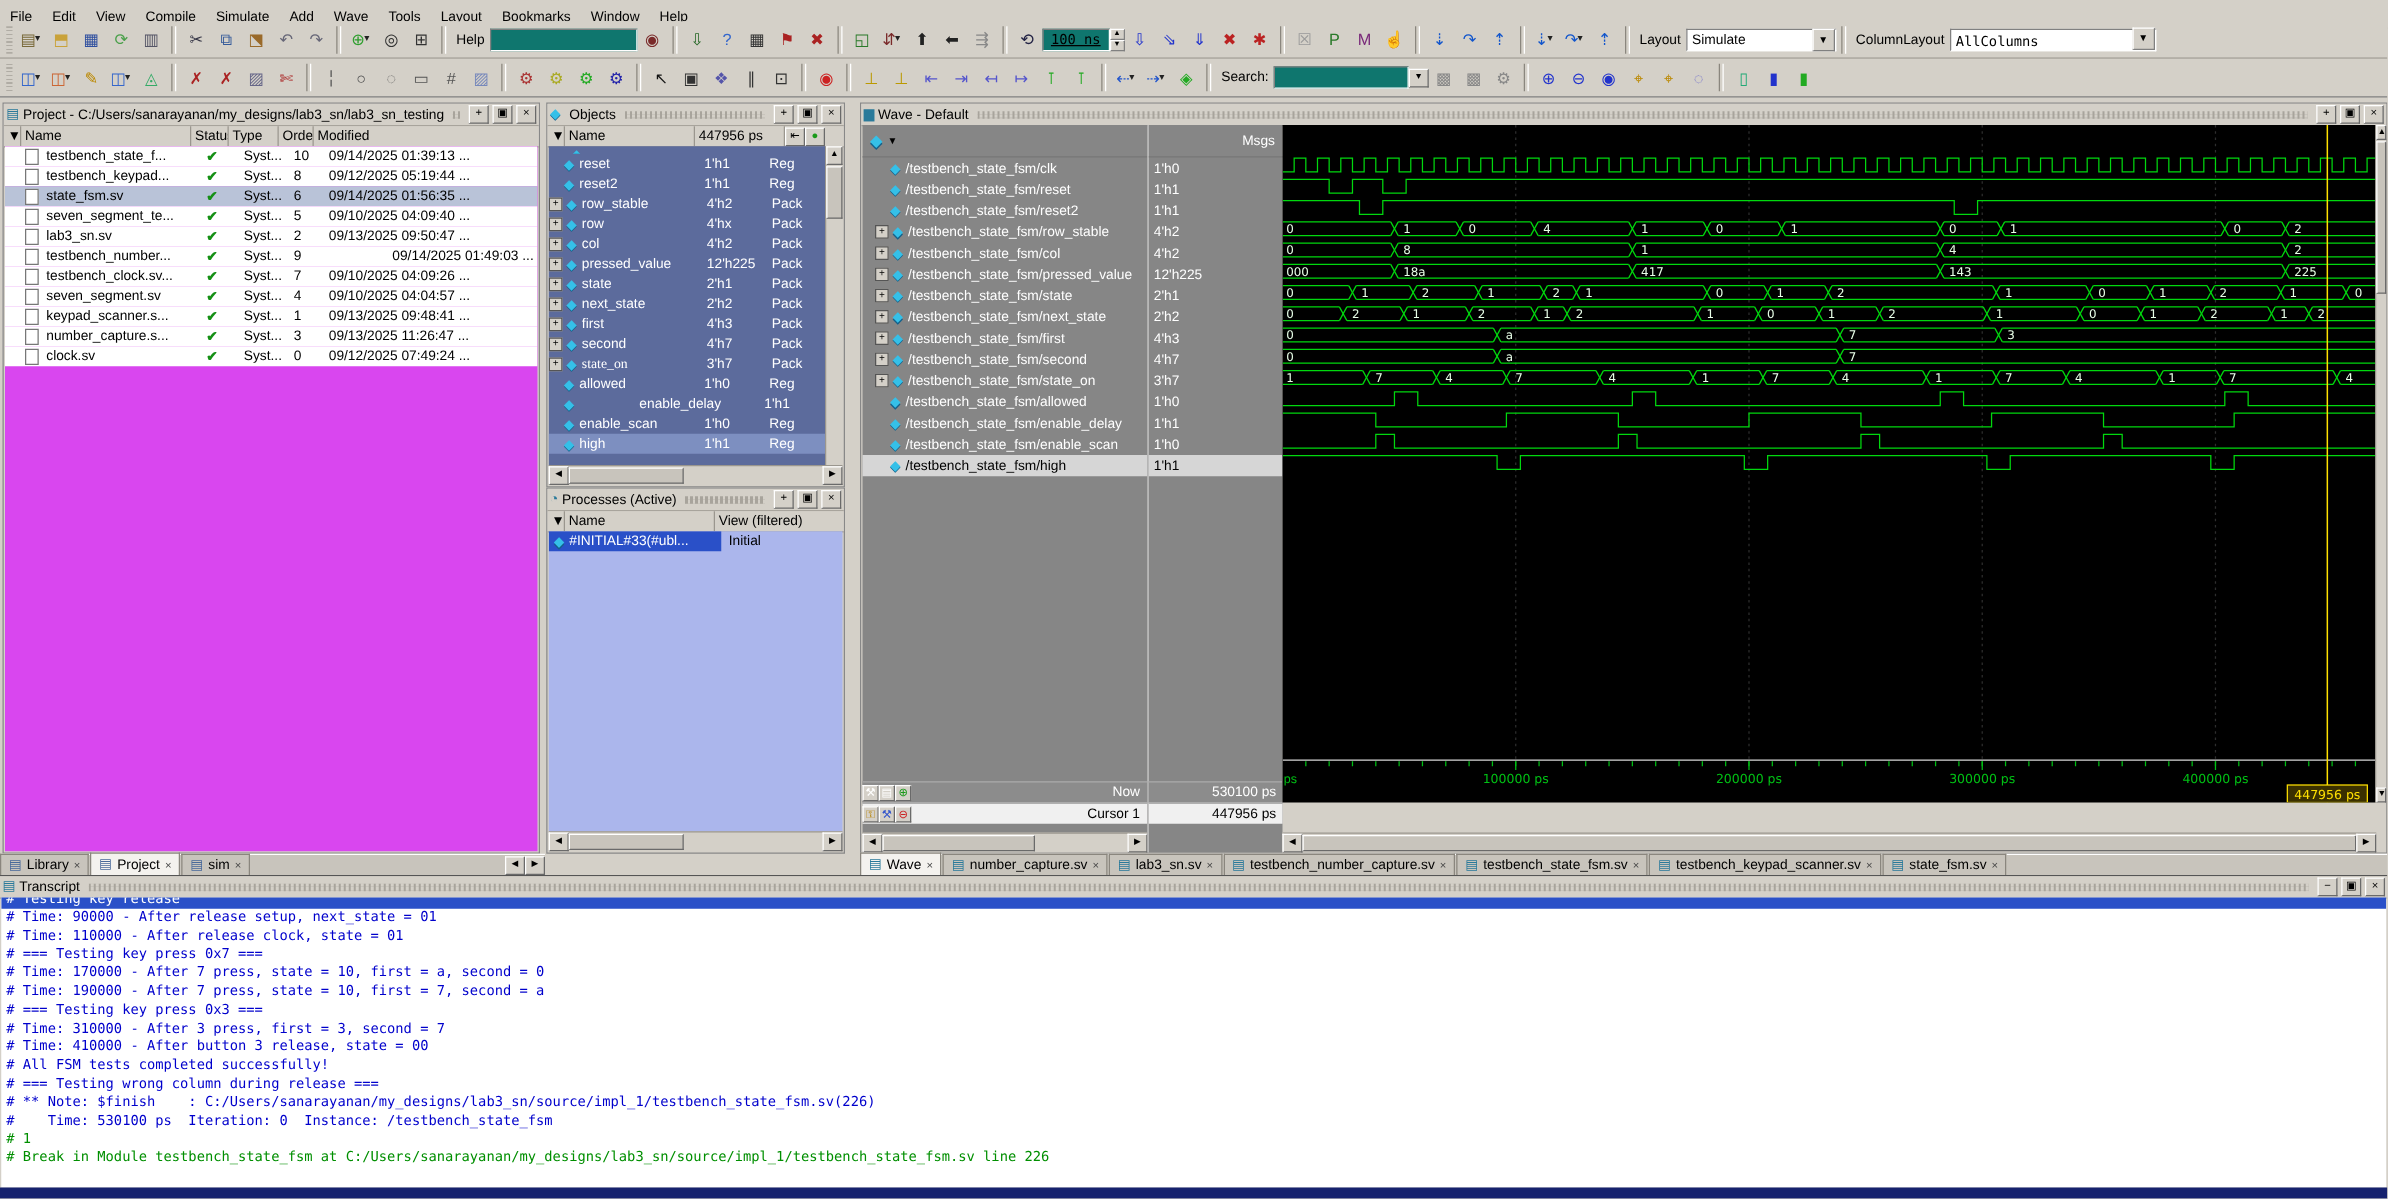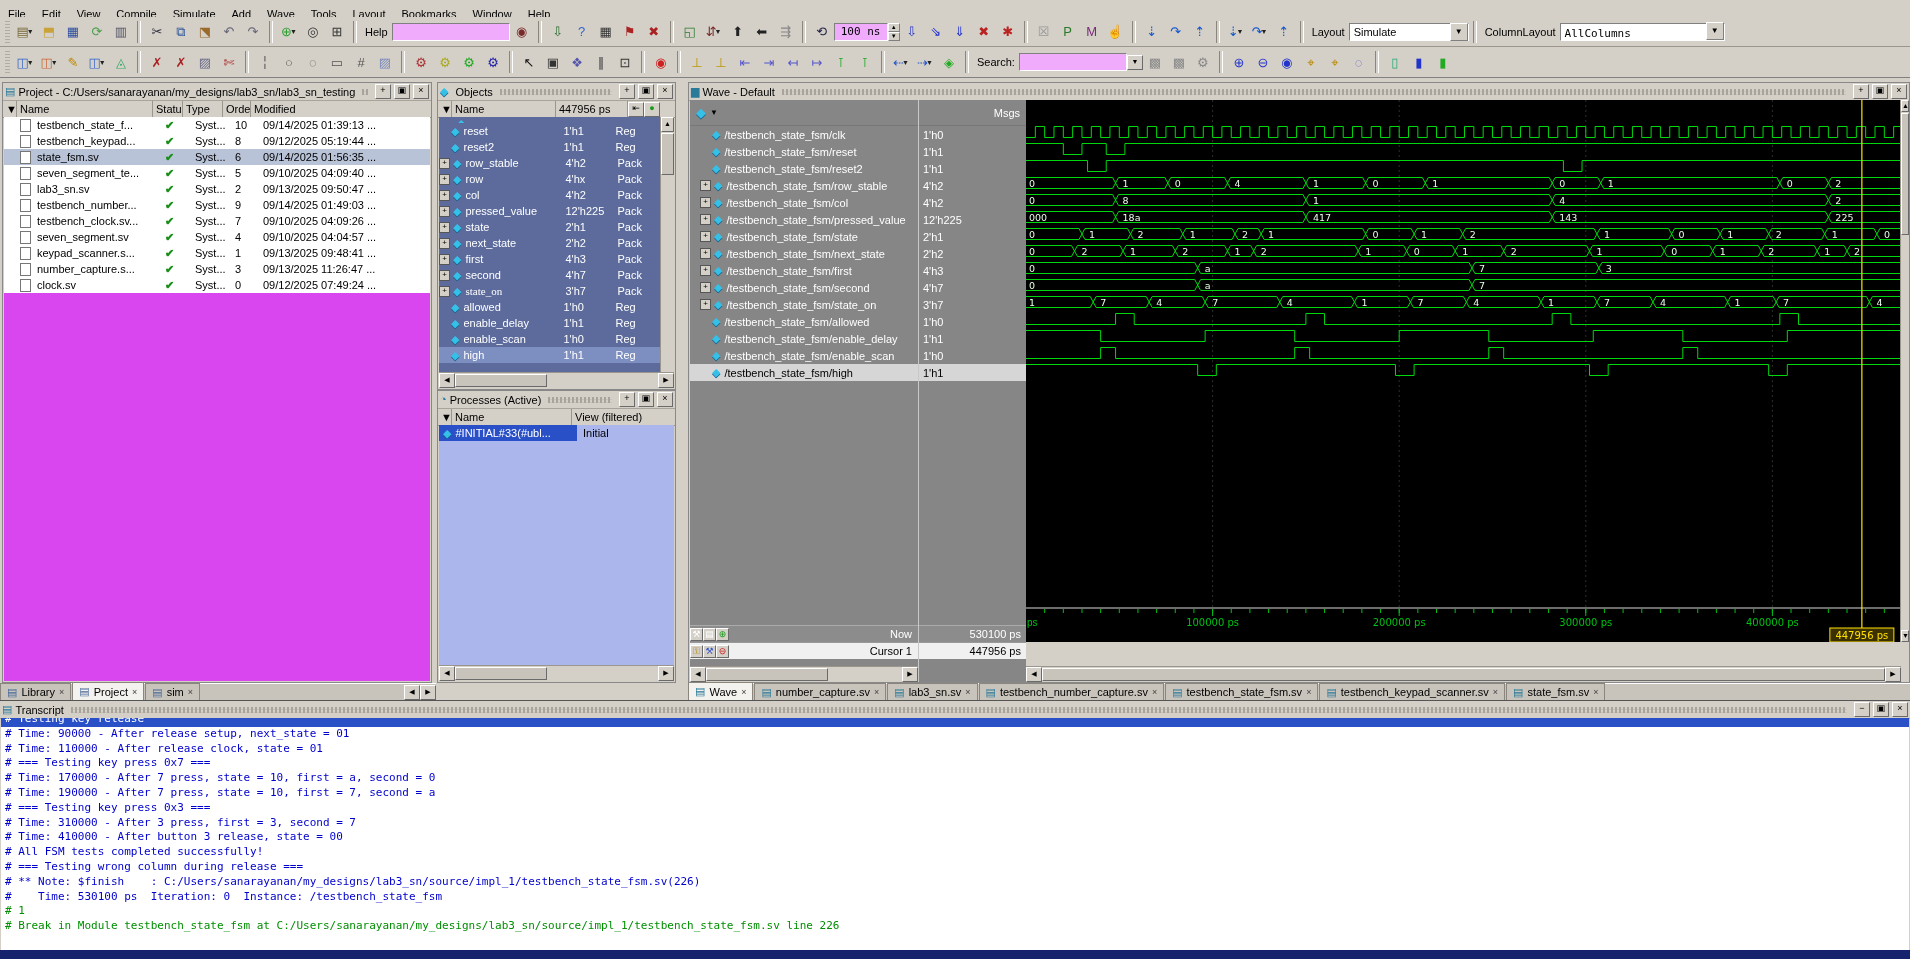--- a/index.html
+++ b/index.html
@@ -8,21 +8,21 @@
   .menubar{position:absolute;left:0;top:5px;width:100%;height:17px;display:flex;align-items:center;background:#d4d0c8;border-bottom:1px solid #b8b4ac;text-decoration:underline;}
   .menuitem{padding:1px 8px;cursor:default;}
   .tbrow{position:absolute;left:0;width:100%;display:flex;align-items:center;background:#d4d0c8;padding-left:2px;box-sizing:border-box;}
   #tb1{top:17px;height:30px;border-bottom:1px solid #9a968e;}
   #tb2{top:47px;height:31px;border-bottom:1px solid #808080;}
   .tbbtn{width:22px;height:22px;display:flex;align-items:center;justify-content:center;font-size:13px;border:1px solid transparent;position:relative;flex:none;}
   .tbdd{font-size:7px;margin-left:-2px;color:#222;flex:none;}
   .tbsep{width:2px;height:22px;border-left:1px solid #8a867e;border-right:1px solid #fff;margin:0 4px;flex:none;}
   .tbgrip{width:5px;height:22px;margin:0 3px;background:repeating-linear-gradient(0deg,#b0aca4 0 1px,transparent 1px 3px);flex:none;}
   .tblabel{margin:0 4px;flex:none;}
-  .tbinput{height:18px;background:#f0abfc;border:1px solid;border-color:#808080 #fff #fff #808080;display:flex;align-items:center;padding:0 3px;font-family:"DejaVu Sans Mono",monospace;font-size:11px;flex:none;box-sizing:border-box;}
+  .tbinput{height:18px;background:#0f766e;border:1px solid;border-color:#808080 #fff #fff #808080;display:flex;align-items:center;padding:0 3px;font-family:"DejaVu Sans Mono",monospace;font-size:11px;flex:none;box-sizing:border-box;text-decoration:underline;}
   .tbspin{width:12px;height:18px;display:flex;flex-direction:column;flex:none;}
   .tbspin div{flex:1;border:1px solid;border-color:#fff #808080 #808080 #fff;background:#d4d0c8;font-size:6px;line-height:6px;text-align:center;}
   .tbselect{height:18px;background:#fff;border:1px solid;border-color:#808080 #fff #fff #808080;display:flex;align-items:center;padding:0 0 0 4px;flex:none;box-sizing:border-box;}
   .tbselect .arrow{width:16px;height:16px;margin-left:auto;background:#d4d0c8;border:1px solid;border-color:#fff #808080 #808080 #fff;font-size:8px;display:flex;align-items:center;justify-content:center;}
   
   .panel{position:absolute;background:#d4d0c8;border:1px solid #888;box-sizing:border-box;}
   .ptitle{height:17px;display:flex;align-items:center;gap:3px;padding:0 2px;background:#d4d0c8;border-bottom:1px solid #a8a49c;white-space:nowrap;}
   .grip{flex:1;height:6px;margin:0 4px;background:repeating-linear-gradient(90deg,#a8a49c 0 2px,transparent 2px 4px),repeating-linear-gradient(0deg,#c8c4bc 0 1px,transparent 1px 3px);}
   .pbtn{width:14px;height:13px;flex:none;background:#d4d0c8;border:1px solid;border-color:#fff #6a6a6a #6a6a6a #fff;font-size:9px;line-height:11px;text-align:center;}
   .hdrrow{height:16px;display:flex;align-items:center;background:#d4d0c8;border-bottom:1px solid #9a968e;}
@@ -481,21 +481,21 @@
             <span class="pcell" style="width:28px;">2</span>
             <span class="pcell" style="flex:1;">09/13/2025 09:50:47 ...</span>
           </div>
 
           <div class="prow">
             <span class="docicon"></span>
             <span class="pcell" style="width:128px;">testbench_number...</span>
             <span class="pcell check" style="width:30px;">✔</span>
             <span class="pcell" style="width:40px;">Syst...</span>
             <span class="pcell" style="width:28px;">9</span>
-            <span class="pcell" style="flex:1;">09/14/2025 01:49:03 ...</span>
+            <span class="pcell" style="flex:1;text-align:right;">09/14/2025 01:49:03 ...</span>
           </div>
 
           <div class="prow">
             <span class="docicon"></span>
             <span class="pcell" style="width:128px;">testbench_clock.sv...</span>
             <span class="pcell check" style="width:30px;">✔</span>
             <span class="pcell" style="width:40px;">Syst...</span>
             <span class="pcell" style="width:28px;">7</span>
             <span class="pcell" style="flex:1;">09/10/2025 04:09:26 ...</span>
           </div>
@@ -664,21 +664,21 @@
             <span class="diamond">◆</span>
             <span style="width:100px;overflow:hidden;flex:none;">allowed</span>
             <span style="width:52px;overflow:hidden;flex:none;">1'h0</span>
             <span style="width:34px;overflow:hidden;flex:none;">Reg</span>
           </div>
 
           <div class="objrow">
 
             <span style="width:12px;flex:none;"></span>
             <span class="diamond">◆</span>
-            <span style="width:100px;overflow:hidden;flex:none;">enable_delay</span>
+            <span style="width:100px;overflow:hidden;flex:none;margin-left:48px;">enable_delay</span>
             <span style="width:52px;overflow:hidden;flex:none;">1'h1</span>
             <span style="width:34px;overflow:hidden;flex:none;">Reg</span>
           </div>
 
           <div class="objrow">
 
             <span style="width:12px;flex:none;"></span>
             <span class="diamond">◆</span>
             <span style="width:100px;overflow:hidden;flex:none;">enable_scan</span>
             <span style="width:52px;overflow:hidden;flex:none;">1'h0</span>

